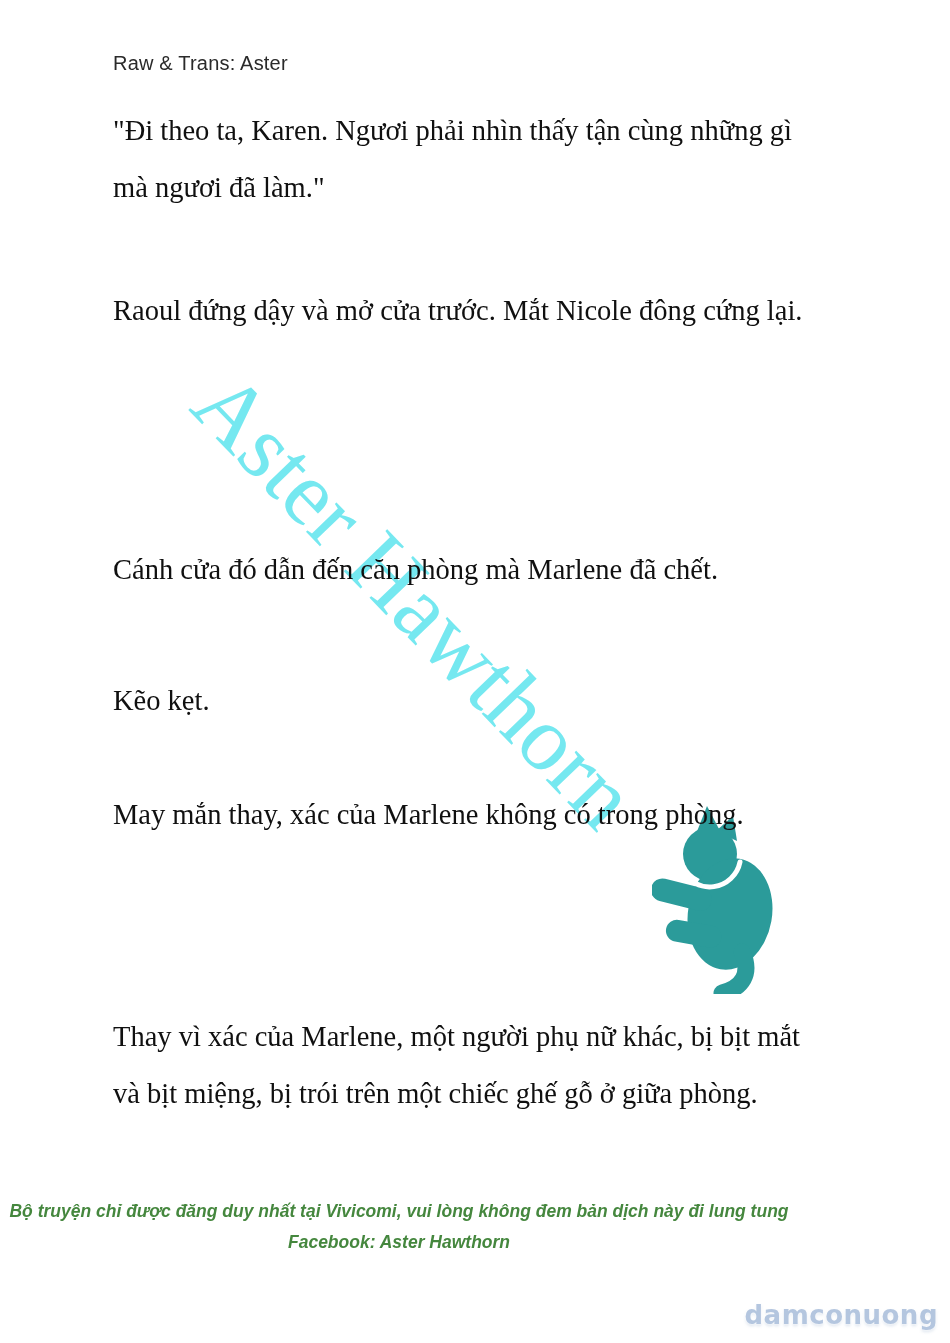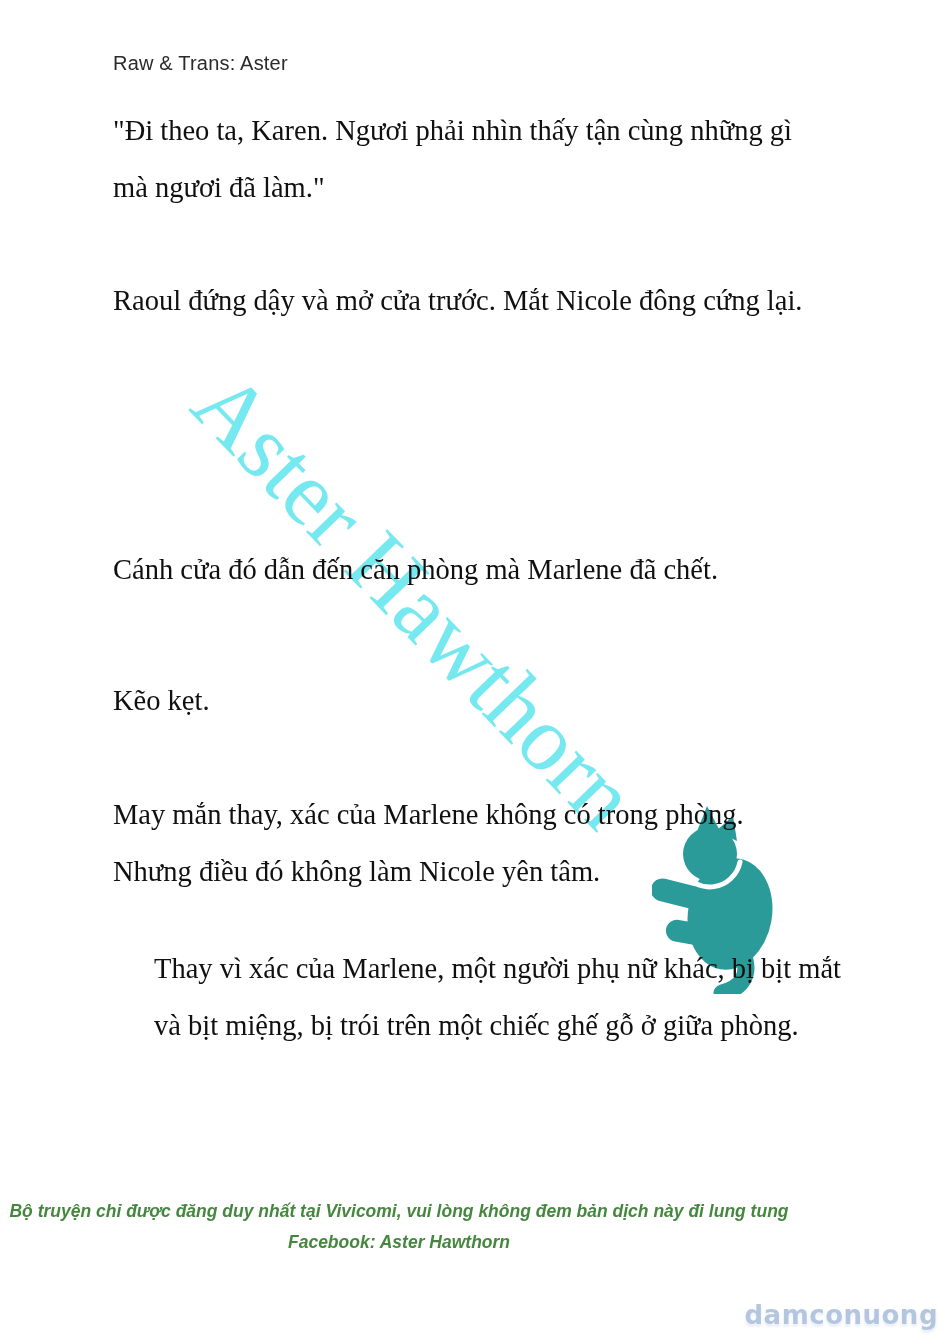--- a/index.html
+++ b/index.html
@@ -30,22 +30,22 @@
   }
   .cat{
     position:absolute;left:652px;top:806px;
     width:126px;height:188px;z-index:1;
   }
   .para{
     position:absolute;left:113px;width:780px;
     font-size:28.5px;line-height:57px;color:#101010;
     z-index:2;
   }
-  .p1{top:102px;} .p2{top:272px;} .p3{top:412px;} .p4{top:541px;}
-  .p5{top:672px;} .p6{top:786px;} .p7{top:940px;margin-left:41px;}
+  .p1{top:102px;} .p2{top:282px;} .p3{top:412px;} .p4{top:541px;}
+  .p5{top:672px;} .p6{top:786px;} .p7{top:1008px;}
   .footer{
     position:absolute;left:0;top:1196px;width:798px;
     text-align:center;
     font-family:"Liberation Sans","DejaVu Sans",sans-serif;
     font-style:italic;font-weight:bold;
     font-size:17.5px;line-height:31px;
     color:#45873e;z-index:3;
   }
   .vcomycs{
     position:absolute;left:16px;top:1284px;
@@ -99,21 +99,20 @@
   <div class="para p4">
     <div>Cánh cửa đó dẫn đến căn phòng mà Marlene đã chết.</div>
   </div>
 
   <div class="para p5">
     <div>Kẽo kẹt.</div>
   </div>
 
   <div class="para p6">
     <div>May mắn thay, xác của Marlene không có trong phòng.</div>
-    <div>Nhưng điều đó không làm Nicole yên tâm.</div>
   </div>
 
   <div class="para p7">
     <div>Thay vì xác của Marlene, một người phụ nữ khác, bị bịt mắt</div>
     <div>và bịt miệng, bị trói trên một chiếc ghế gỗ ở giữa phòng.</div>
   </div>
 
   <div class="footer">
     <div>Bộ truyện chỉ được đăng duy nhất tại Vivicomi, vui lòng không đem bản dịch này đi lung tung</div>
     <div>Facebook: Aster Hawthorn</div>

